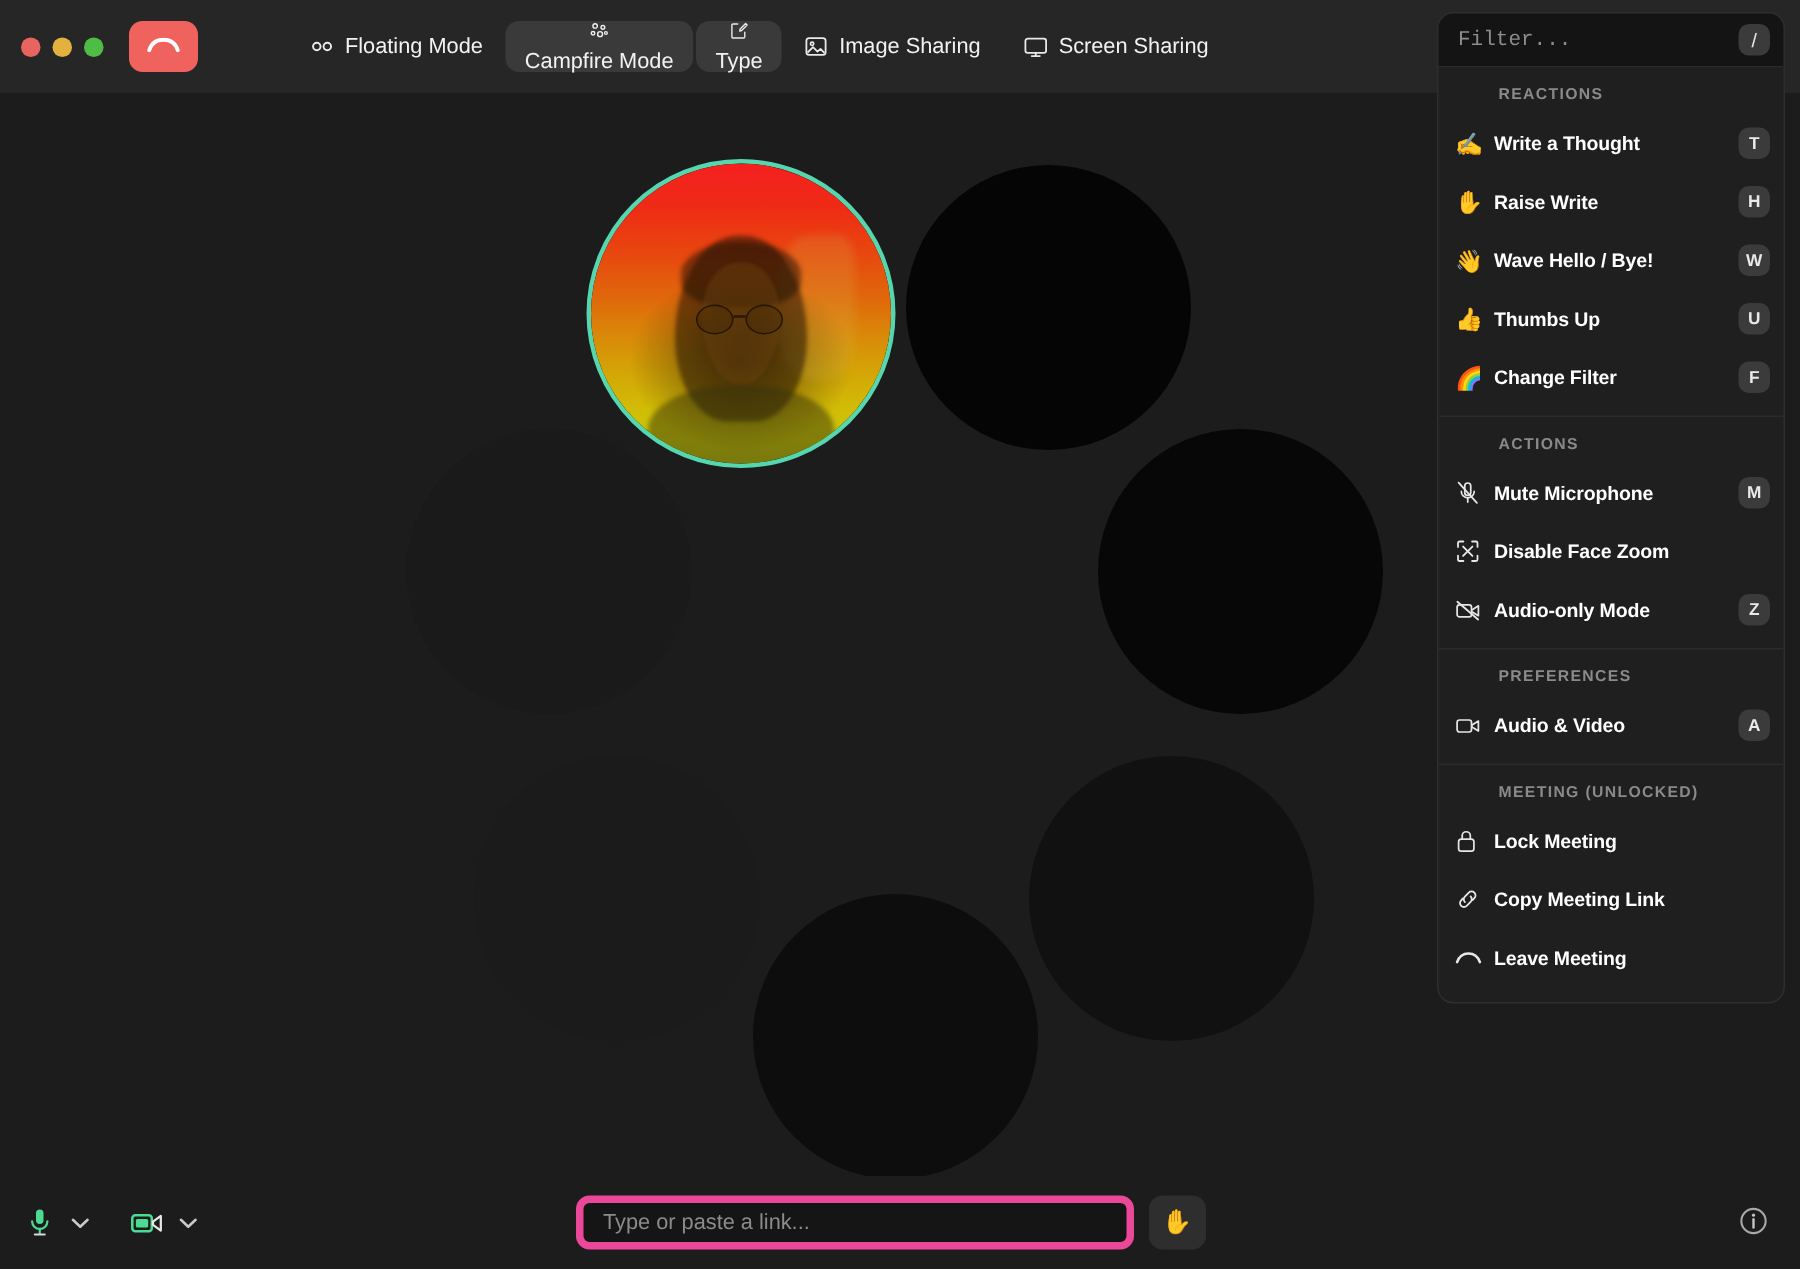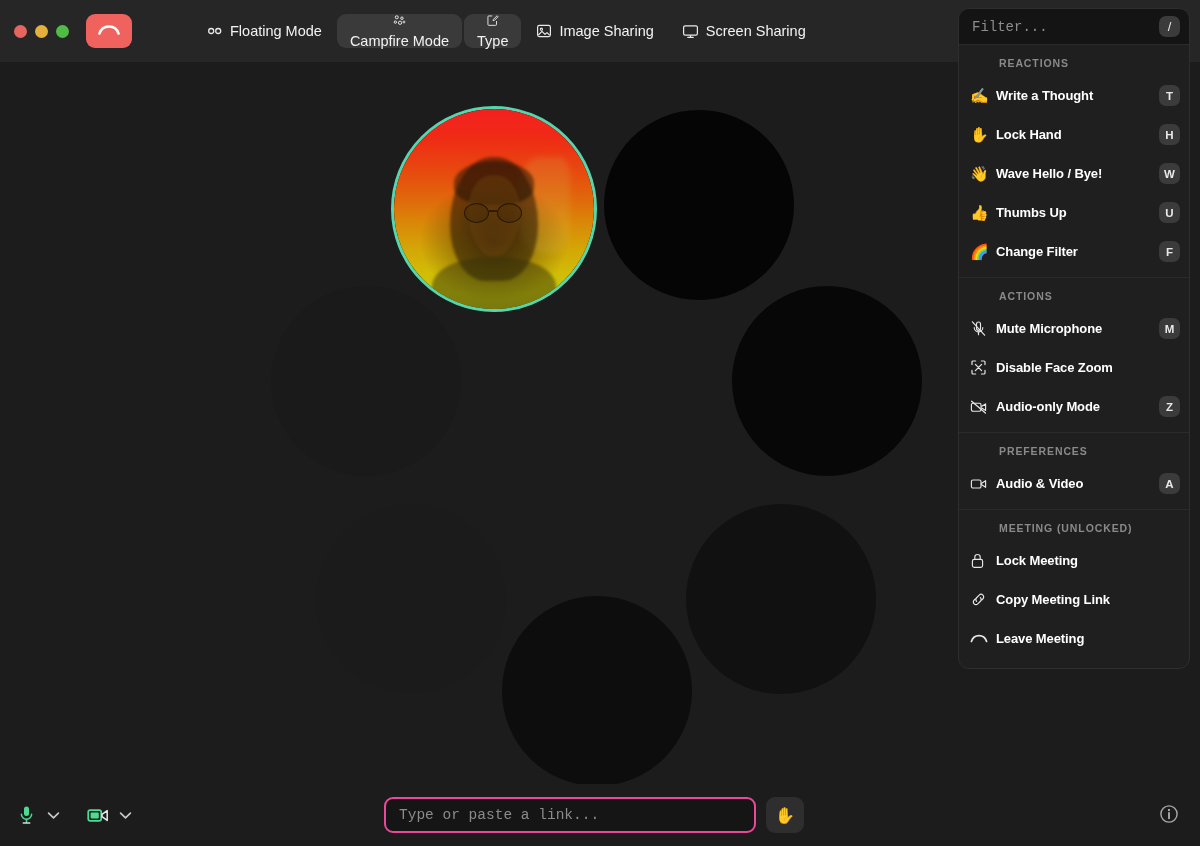--- a/index.html
+++ b/index.html
@@ -240,25 +240,25 @@
   }
   .spacer-cam { width: 16px; }
 
   .bc {
     position: absolute; left: 384px; top: 797px;
     display: flex; align-items: center; gap: 10px;
   }
   .link-input {
     width: 372px; height: 36px;
     background: #151515;
-    border: 2px solid #ec4899;
+    border: 5px solid #ec4899;
     border-radius: 9px;
     padding: 0 13px;
     color: #e2e2e2;
-    font-family: Liberation Mono, monospace;
+    font-family: Liberation Sans, sans-serif;
     font-size: 14.5px;
     outline: none;
   }
   .link-input::placeholder { color: #8b8b8b; }
   .hand-btn {
     width: 38px; height: 36px;
     background: #2e2e2e;
     border-radius: 9px;
     display: flex; align-items: center; justify-content: center;
     font-size: 16px; cursor: pointer;
@@ -378,21 +378,21 @@
       <div class="sec-title">REACTIONS</div>
 
       <div class="mrow">
         <span class="mico">✍️</span>
         <span class="mlbl">Write a Thought</span>
         <span class="kbd">T</span>
       </div>
 
       <div class="mrow">
         <span class="mico">✋</span>
-        <span class="mlbl">Lock Hand</span>
+        <span class="mlbl">Raise Write</span>
         <span class="kbd">H</span>
       </div>
 
       <div class="mrow">
         <span class="mico">👋</span>
         <span class="mlbl">Wave Hello / Bye!</span>
         <span class="kbd">W</span>
       </div>
 
       <div class="mrow">

